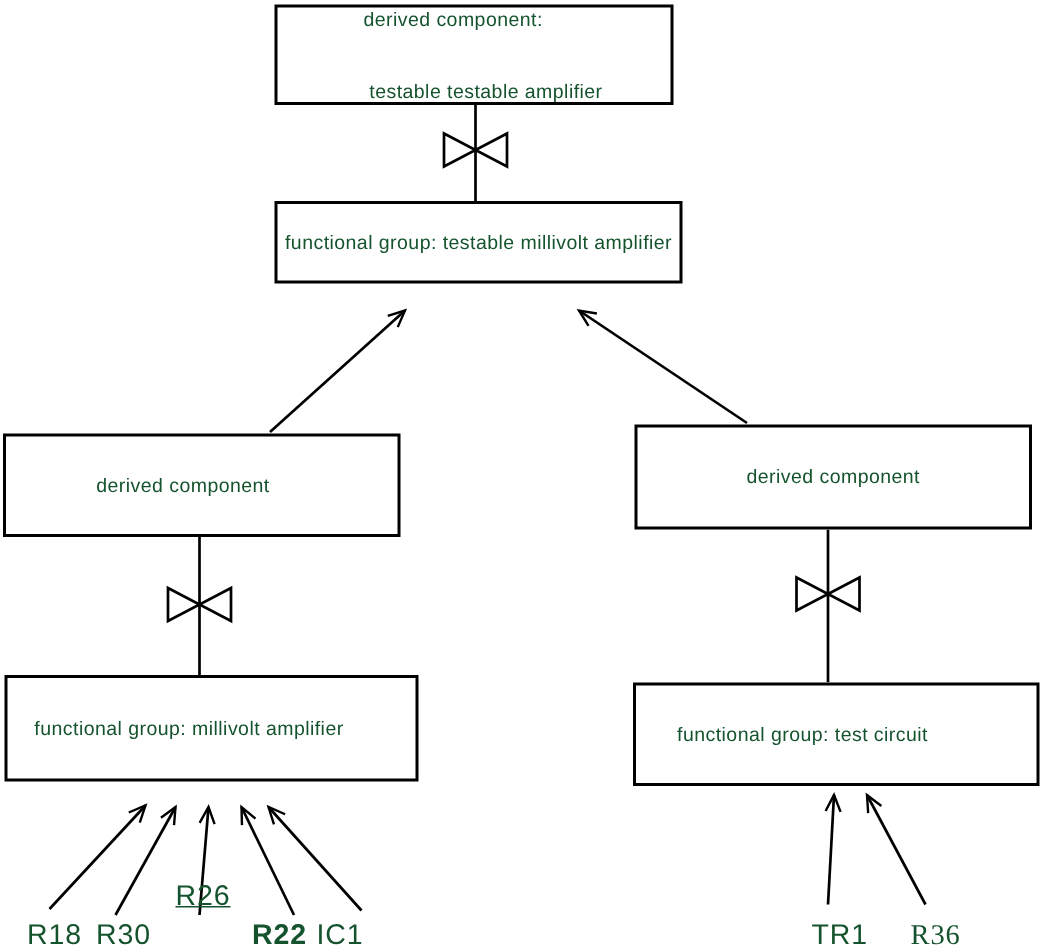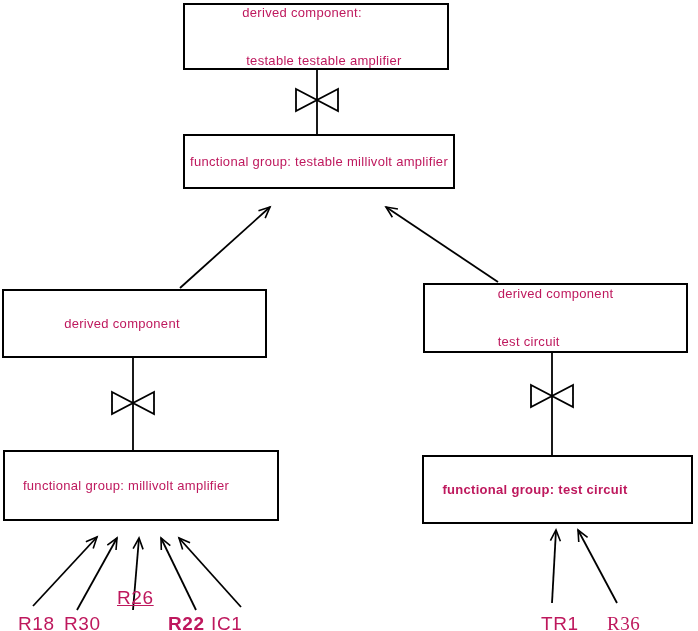--- a/index.html
+++ b/index.html
@@ -6,21 +6,21 @@
     margin: 0;
     padding: 0;
     background: #ffffff;
   }
   #canvas {
     position: relative;
     width: 698px;
     height: 631px;
     background: #ffffff;
     font-family: "Liberation Sans", sans-serif;
-    color: #be185d;
+    color: #14532d;
     overflow: hidden;
   }
   #wires {
     position: absolute;
     left: 0;
     top: 0;
     width: 698px;
     height: 631px;
   }
   .node {
@@ -48,21 +48,21 @@
   
   #node-derived-testable { left:183px; top:3px;   width:266px; height:67px; }
   #node-fg-testable      { left:183px; top:134px; width:272px; height:55px; }
   #node-derived-mva      { left:2px;   top:289px; width:265px; height:69px; }
   #node-derived-test     { left:423px; top:283px; width:265px; height:70px; }
   #node-fg-mva           { left:3px;   top:450px; width:276px; height:71px; }
   #node-fg-test          { left:422px; top:455px; width:271px; height:69px; }
   
   #node-derived-testable .txt { margin-left: 12px; }
   #node-fg-mva .txt    { margin-right: 30px; }
-  #node-fg-test .txt   { margin-right: 45px; font-weight: bold; }
+  #node-fg-test .txt   { margin-right: 45px; }
   #node-derived-mva .txt { margin-right: 25px; }
   
   #pl-r18 { left:18px;  top:613px; }
   #pl-r30 { left:64px;  top:613px; }
   #pl-r26 { left:117px; top:587px;text-decoration:underline; }
   #pl-r22 { left:168px; top:613px;font-weight:bold; }
   #pl-ic1 { left:211px; top:613px; }
   #pl-tr1 { left:541px; top:613px; }
   #pl-r36 { left:607px; top:613px;font-family:Liberation Serif, serif; }
 </style>
@@ -148,21 +148,20 @@
 
   <div class="node" id="node-derived-mva">
     <div class="txt">
       <div>derived component</div>
     </div>
   </div>
 
   <div class="node" id="node-derived-test">
     <div class="txt">
       <div>derived component</div>
-      <div>test circuit</div>
     </div>
   </div>
 
   <div class="node" id="node-fg-mva">
     <div class="txt">
       <div>functional group: millivolt amplifier</div>
     </div>
   </div>
 
   <div class="node" id="node-fg-test">

